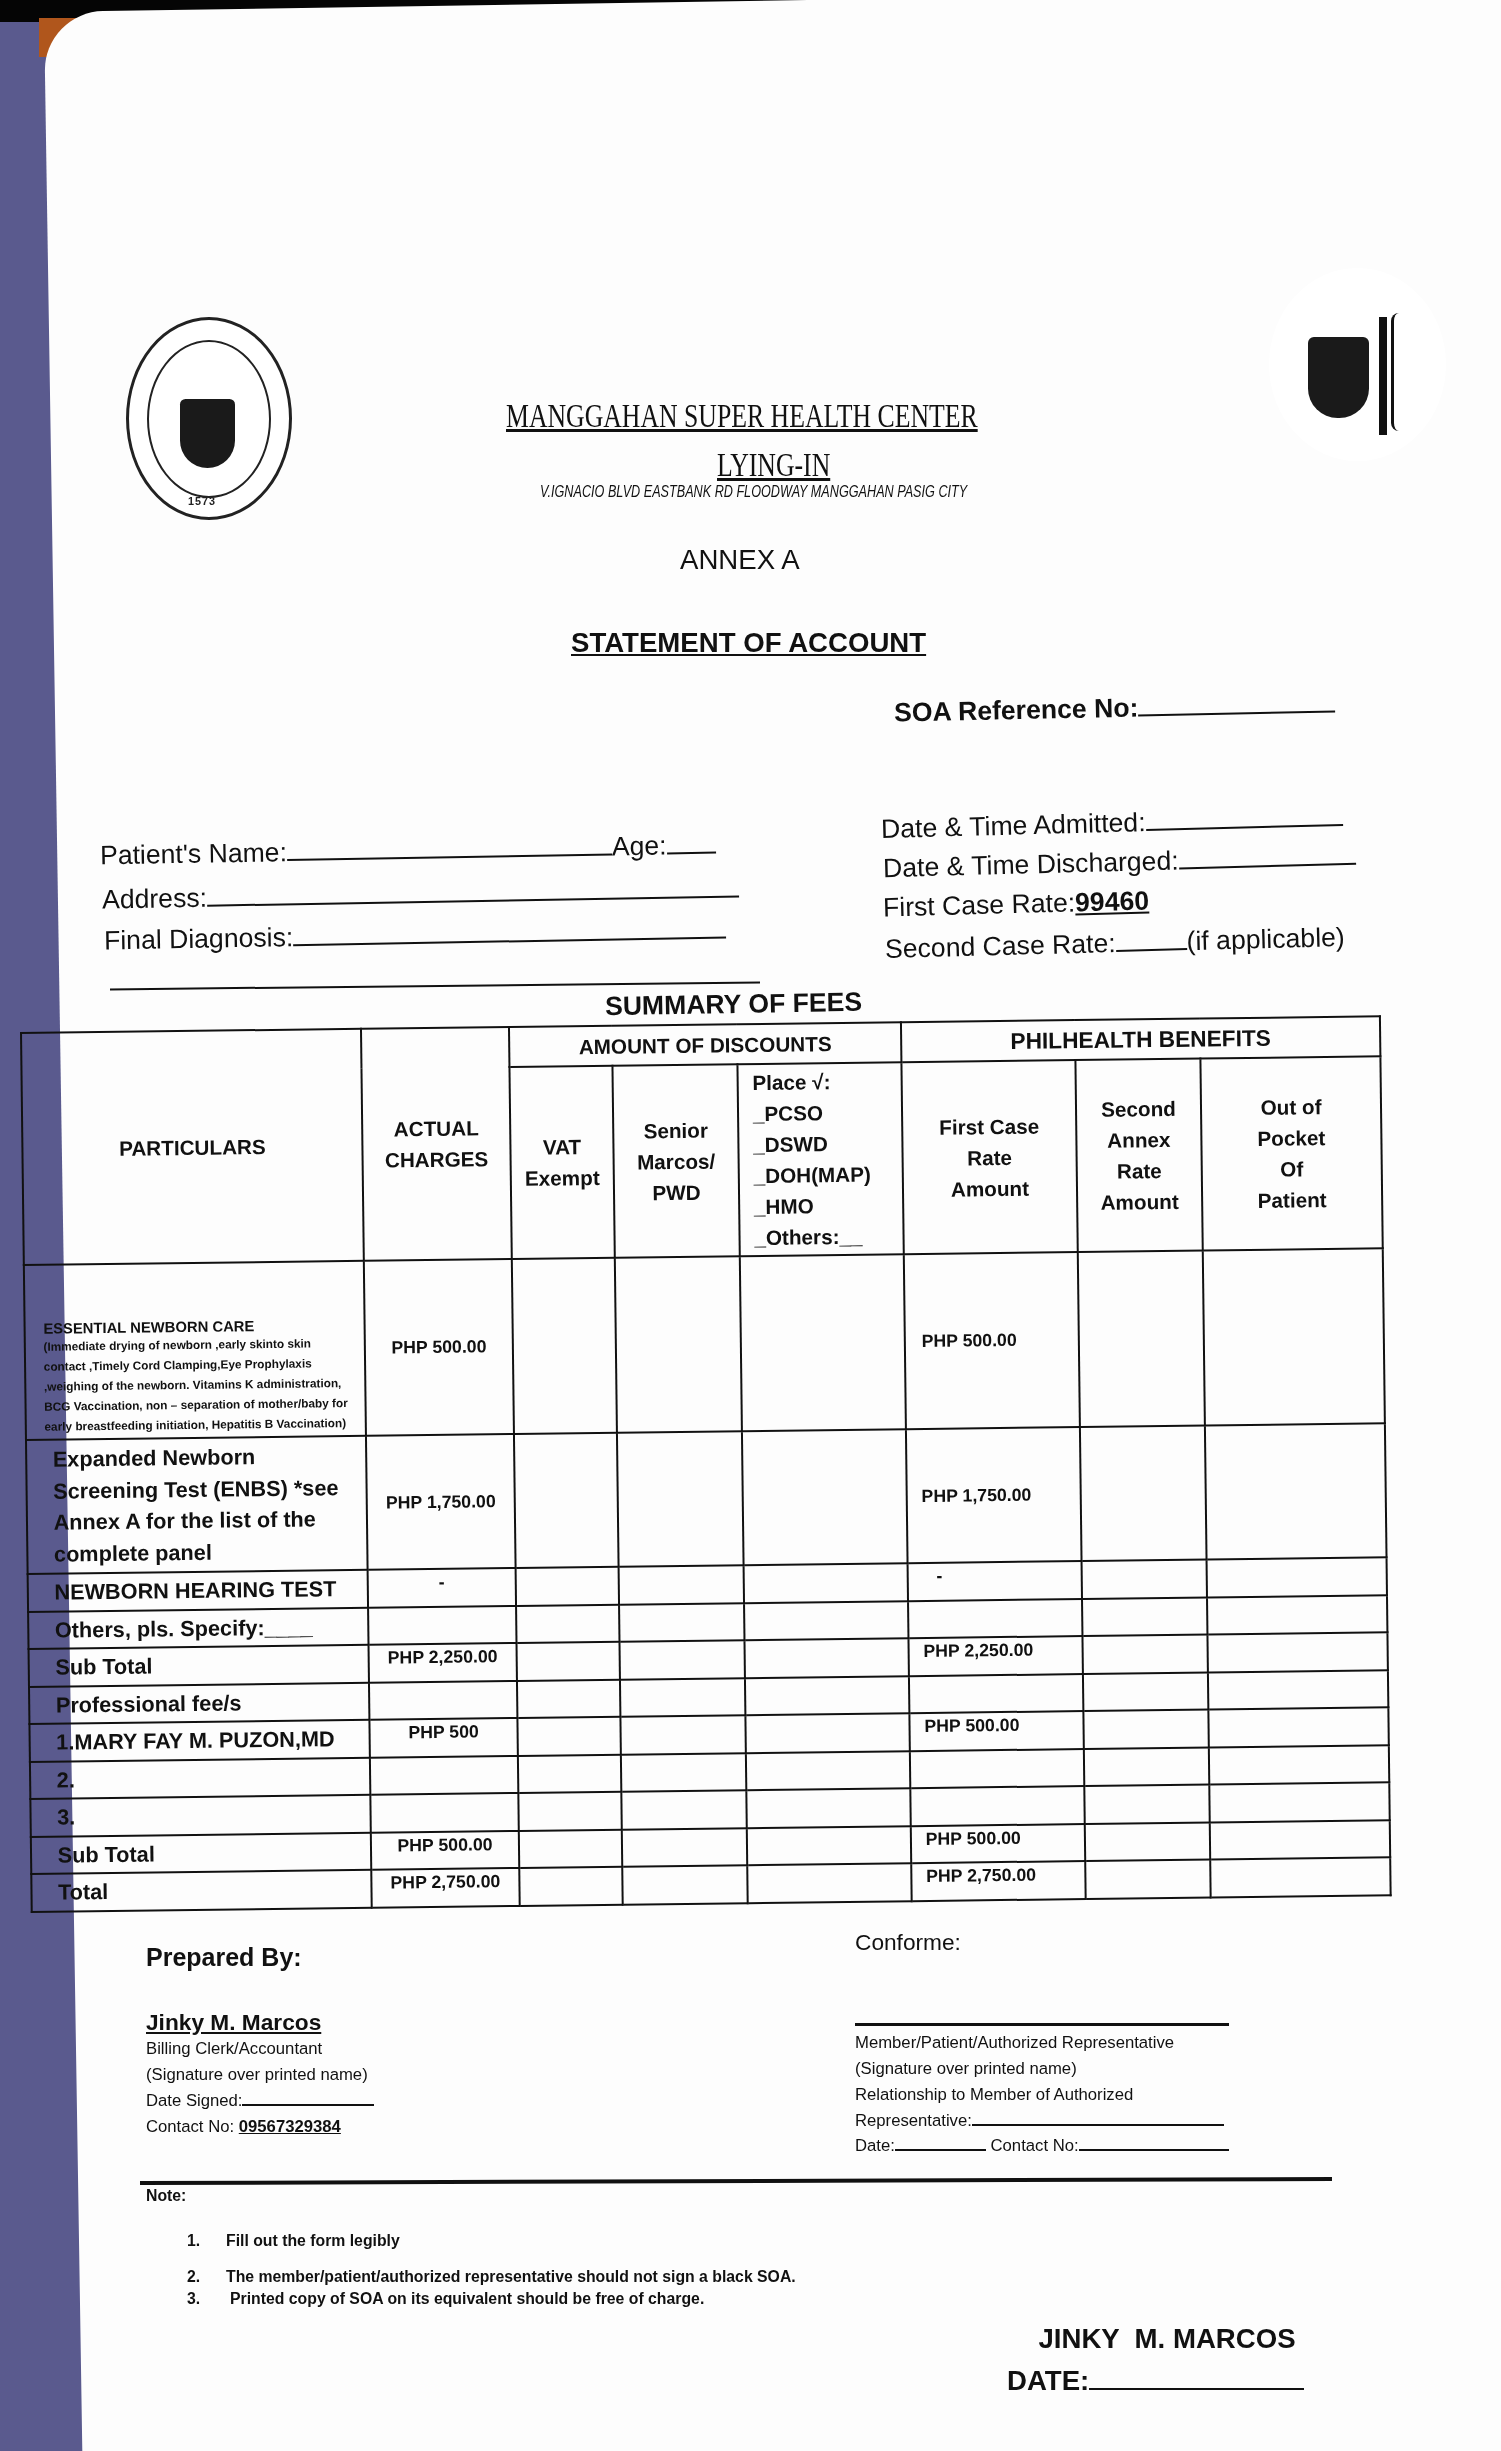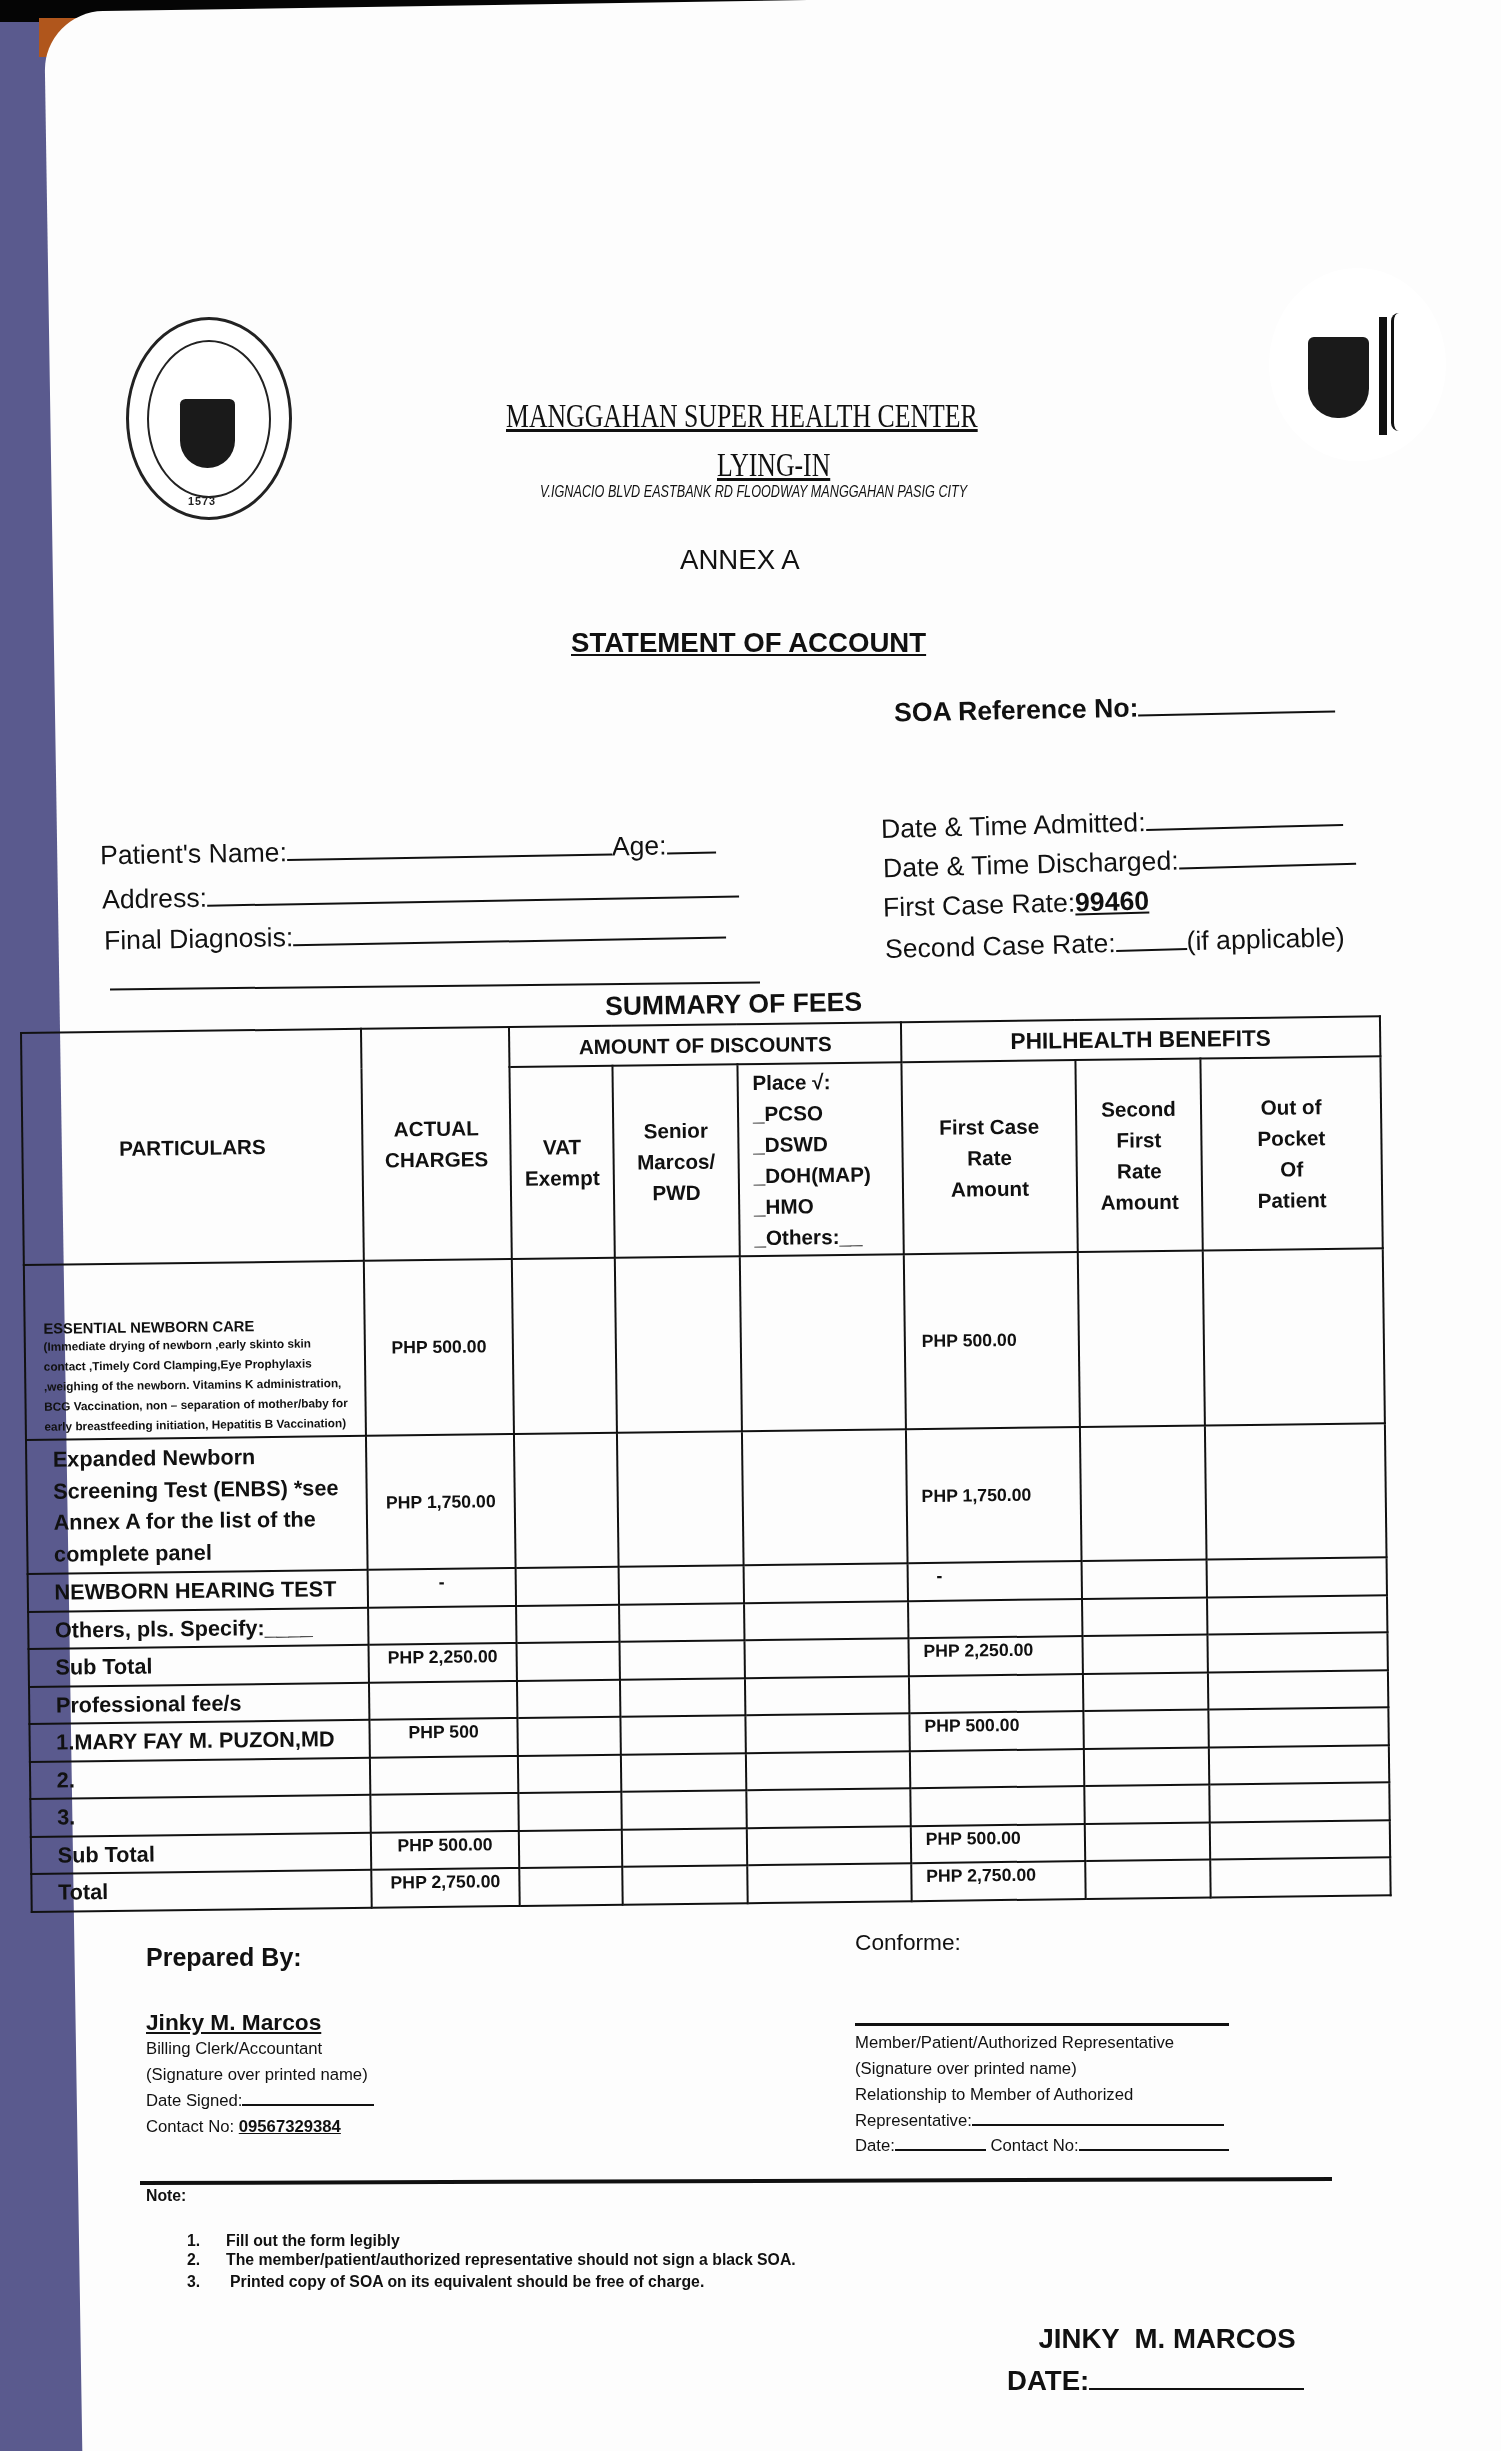--- a/index.html
+++ b/index.html
@@ -128,21 +128,21 @@
         <th><span>Senior</span><br><span>Marcos/</span><br><span>PWD</span></th>
         <th style="text-align:left; padding-left:13.8px;">
           <span>Place √:</span><br>
           <span>_PCSO</span><br>
           <span>_DSWD</span><br>
           <span>_DOH(MAP)</span><br>
           <span>_HMO</span><br>
           <span>_Others:__</span>
         </th>
         <th><span>First Case</span><br><span>Rate</span><br><span>Amount</span></th>
-        <th><span>Second</span><br><span>First</span><br><span>Rate</span><br><span>Amount</span></th>
+        <th><span>Second</span><br><span>Annex</span><br><span>Rate</span><br><span>Amount</span></th>
         <th><span>Out of</span><br><span>Pocket</span><br><span>Of</span><br><span>Patient</span></th>
       </tr>
 
       <tr style="height:175px;">
         <td style="vertical-align:bottom; padding:3.9px 9.9px 2px 17.7px;">
           <div style="font-size:14.8px;">ESSENTIAL NEWBORN CARE</div>
           <div class="desc">(Immediate drying of newborn ,early skinto skin contact ,Timely Cord Clamping,Eye Prophylaxis ,weighing of the newborn. Vitamins K administration, BCG Vaccination, non – separation of mother/baby for early breastfeeding initiation, Hepatitis B Vaccination)</div>
         </td>
         <td class="cell-val" style="text-align:center;">PHP 500.00</td>
         <td></td>
@@ -273,21 +273,21 @@
     <div class="sig">Relationship to Member of Authorized</div>
     <div class="sig"><span>Representative:</span><span class="blank" style="width:252px; height:13.8px;"></span></div>
     <div class="sig"><span>Date:</span><span class="blank" style="width:91px; height:13.8px;"></span> <span>Contact No:</span><span class="blank" style="width:150px; height:13.8px;"></span></div>
   </div>
 
   <div class="hr-thick" style="left:140px; top:2179px; width:1192px; transform:rotate(-0.2deg);"></div>
 
   <div class="abs note" style="left:146px; top:2187px;">Note:</div>
   <div class="abs" style="left:187px; top:2232px;">
     <div class="note"><span style="display:inline-block; width:39px;">1.</span><span>Fill out the form legibly</span></div>
-    <div class="note" style="margin-top:1px;"><span style="display:inline-block; width:39px;">2.</span><span>The member/patient/authorized representative should not sign a black SOA.</span></div>
+    <div class="note" style="margin-top:18px;"><span style="display:inline-block; width:39px;">2.</span><span>The member/patient/authorized representative should not sign a black SOA.</span></div>
     <div class="note" style="margin-top:3.9px;"><span style="display:inline-block; width:43px;">3.</span><span>Printed copy of SOA on its equivalent should be free of charge.</span></div>
   </div>
 
   <div class="abs" style="left:1007px; top:2323px;">
     <div style="font-size:27.6px; font-weight:bold; white-space:pre; margin-left:31.5px;">JINKY  M. MARCOS</div>
     <div style="font-size:27.6px; font-weight:bold; margin-top:9.9px;"><span>DATE:</span><span class="blank" style="width:215px; height:21.7px;"></span></div>
   </div>
 
 </div>
 

